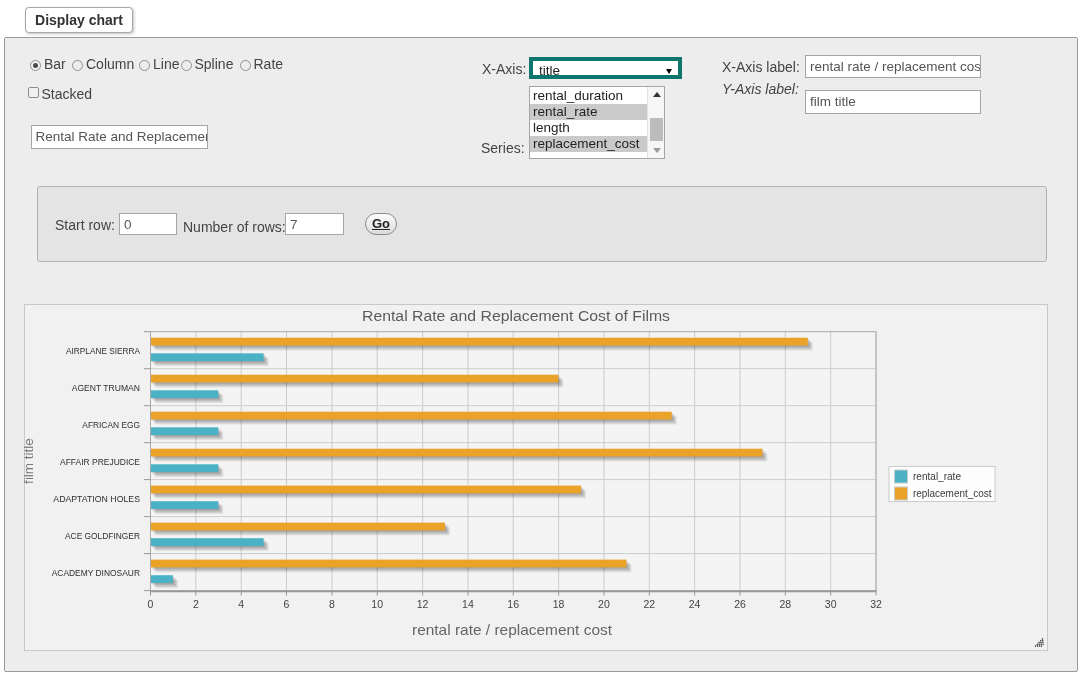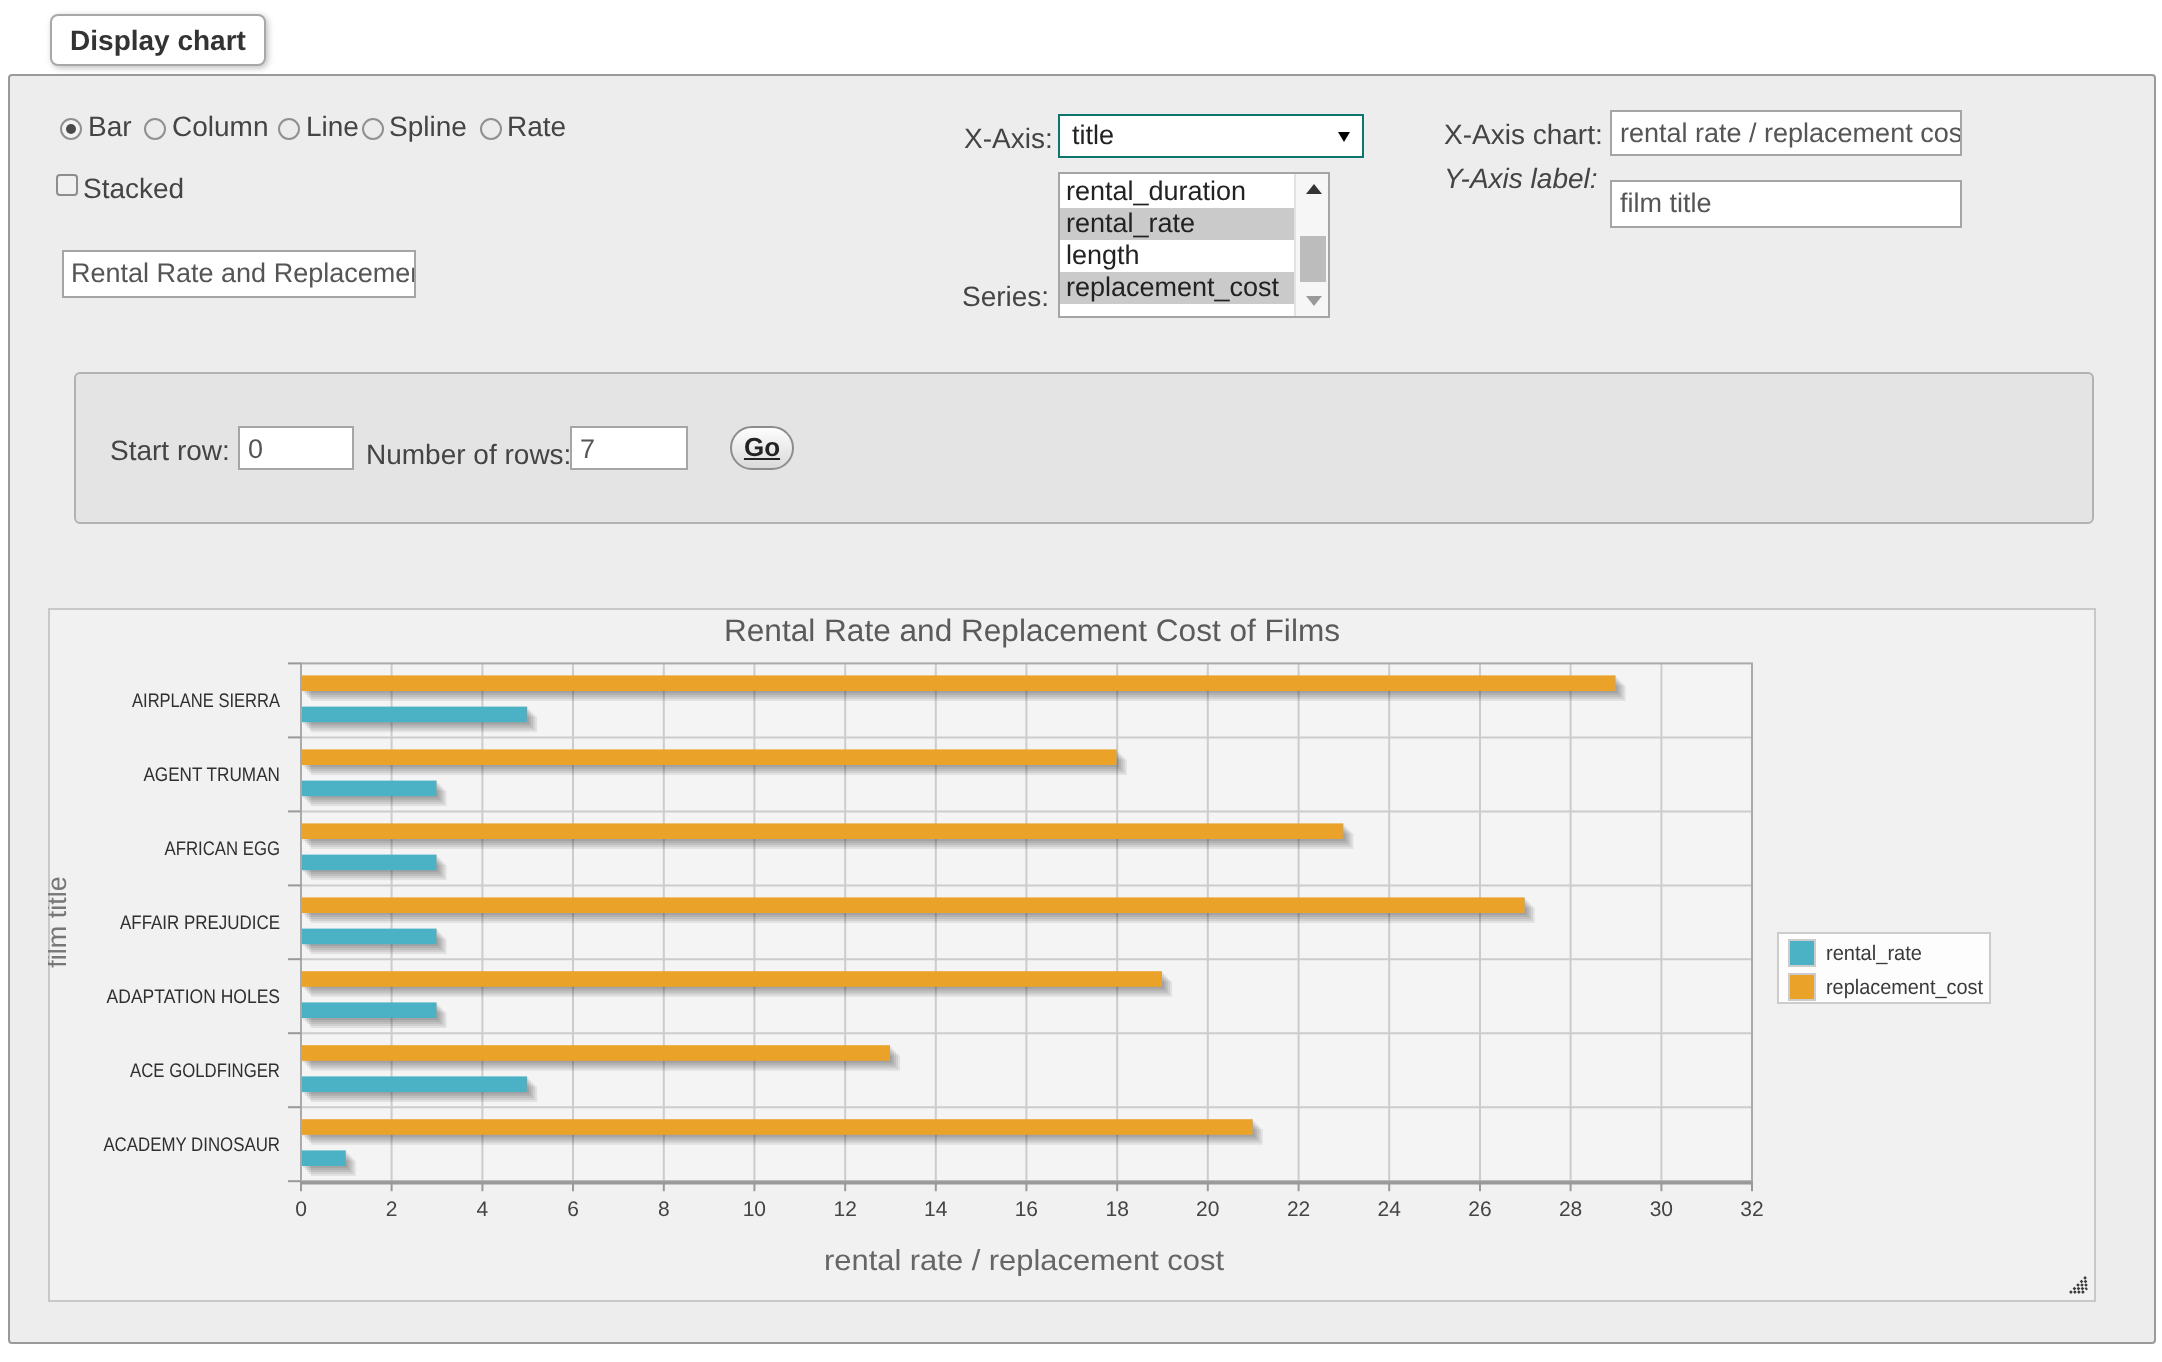--- a/index.html
+++ b/index.html
@@ -7,21 +7,21 @@
 #fs { position:absolute; left:4px; top:37px; width:1074px; height:635px; background:#ededed; border:1px solid #9a9a9a; border-radius:2px; }
 #legend { position:absolute; left:25px; top:7px; width:108px; height:26px; background:#ffffff; border:1px solid #a8a8a8; border-radius:4px; box-shadow:1px 1px 3px rgba(0,0,0,0.25); font-size:14px; font-weight:bold; color:#333; text-align:center; line-height:24px; z-index:5; }
 .lbl { position:absolute; font-size:14px; color:#444; white-space:nowrap; }
 .ritem { position:absolute; top:55px; height:15px; white-space:nowrap; }
 .radio { display:inline-block; width:11px; height:11px; border:1px solid #909090; border-radius:50%; background:#ececec; vertical-align:-1.5px; position:relative; }
 .rchecked { background:#f3f3f3; }
 .rdot { position:absolute; left:2px; top:2px; width:5px; height:5px; border-radius:50%; background:#4a4a4a; }
 .rlabel { font-size:14px; color:#444; margin-left:3px; }
 .checkbox { position:absolute; left:27.5px; top:87px; width:11px; height:11px; border:1px solid #8d8d8d; border-radius:2px; background:#f0f0f0; }
 .tinput { position:absolute; background:#fff; border:1px solid #a5a5a5; font-size:13.5px; color:#555; line-height:21px; padding:0 4px; overflow:hidden; white-space:nowrap; }
-#selx { position:absolute; left:529px; top:57px; width:153px; height:22px; background:#fff; border:1px solid #0f766e; font-size:13.5px; color:#222; line-height:20px; padding:0 6px; }
+#selx { position:absolute; left:529px; top:57px; width:153px; height:22px; background:#fff; border:4px solid #0f766e; font-size:13.5px; color:#222; line-height:20px; padding:0 6px; }
 #selx .arr { position:absolute; right:6px; top:8px; width:0; height:0; border-left:3.5px solid transparent; border-right:3.5px solid transparent; border-top:5px solid #000; }
 #mselect { position:absolute; left:529px; top:86px; width:136px; height:73px; background:#fff; border:1px solid #a5a5a5; overflow:hidden; }
 .opt { height:16px; line-height:16px; font-size:13.5px; color:#222; padding-left:3px; white-space:nowrap; }
 .optsel { background:#cacaca; }
 #sbar { position:absolute; right:0; top:0; width:17px; height:71px; background:#f6f6f6; border-left:1px solid #e2e2e2; }
 #sbar .btn { position:absolute; left:0; width:17px; height:15px; text-align:center; }
 #sbar .thumb { position:absolute; left:2px; top:31px; width:13px; height:23px; background:#bcbcbc; }
 .tri { width:0; height:0; margin:5px auto 0; }
 .triup { border-left:4px solid transparent; border-right:4px solid transparent; border-bottom:5px solid #333; }
 .tridn { border-left:4px solid transparent; border-right:4px solid transparent; border-top:5px solid #9a9a9a; }
@@ -54,21 +54,21 @@
   <div id="sbar">
     <div class="btn" style="top:0;">
         <div class="tri triup"></div>
       </div>
     <div class="thumb"></div>
     <div class="btn" style="bottom:0;">
         <div class="tri tridn"></div>
       </div>
   </div>
 </div>
-<span class="lbl" style="left:722px; top:58.5px;">X-Axis chart:</span>
+<span class="lbl" style="left:722px; top:58.5px;">X-Axis label:</span>
 <div class="tinput" style="left:805px; top:55px; width:176px; height:23px;">rental rate / replacement cost</div>
 <span class="lbl" style="left:722px; top:81px;font-style:italic;">Y-Axis label:</span>
 <div class="tinput" style="left:805px; top:90px; width:176px; height:24px; line-height:22px;">film title</div>
 <div id="graybox"></div>
 <span class="lbl" style="left:55px; top:216.5px;">Start row:</span>
 <div class="tinput" style="left:119px; top:213px; width:58px; height:22px;">0</div>
 <span class="lbl" style="left:183px; top:219px;">Number of rows:</span>
 <div class="tinput" style="left:285px; top:213px; width:59px; height:22px;">7</div>
 <div id="gobtn">Go</div>
 <div id="chartbox">

